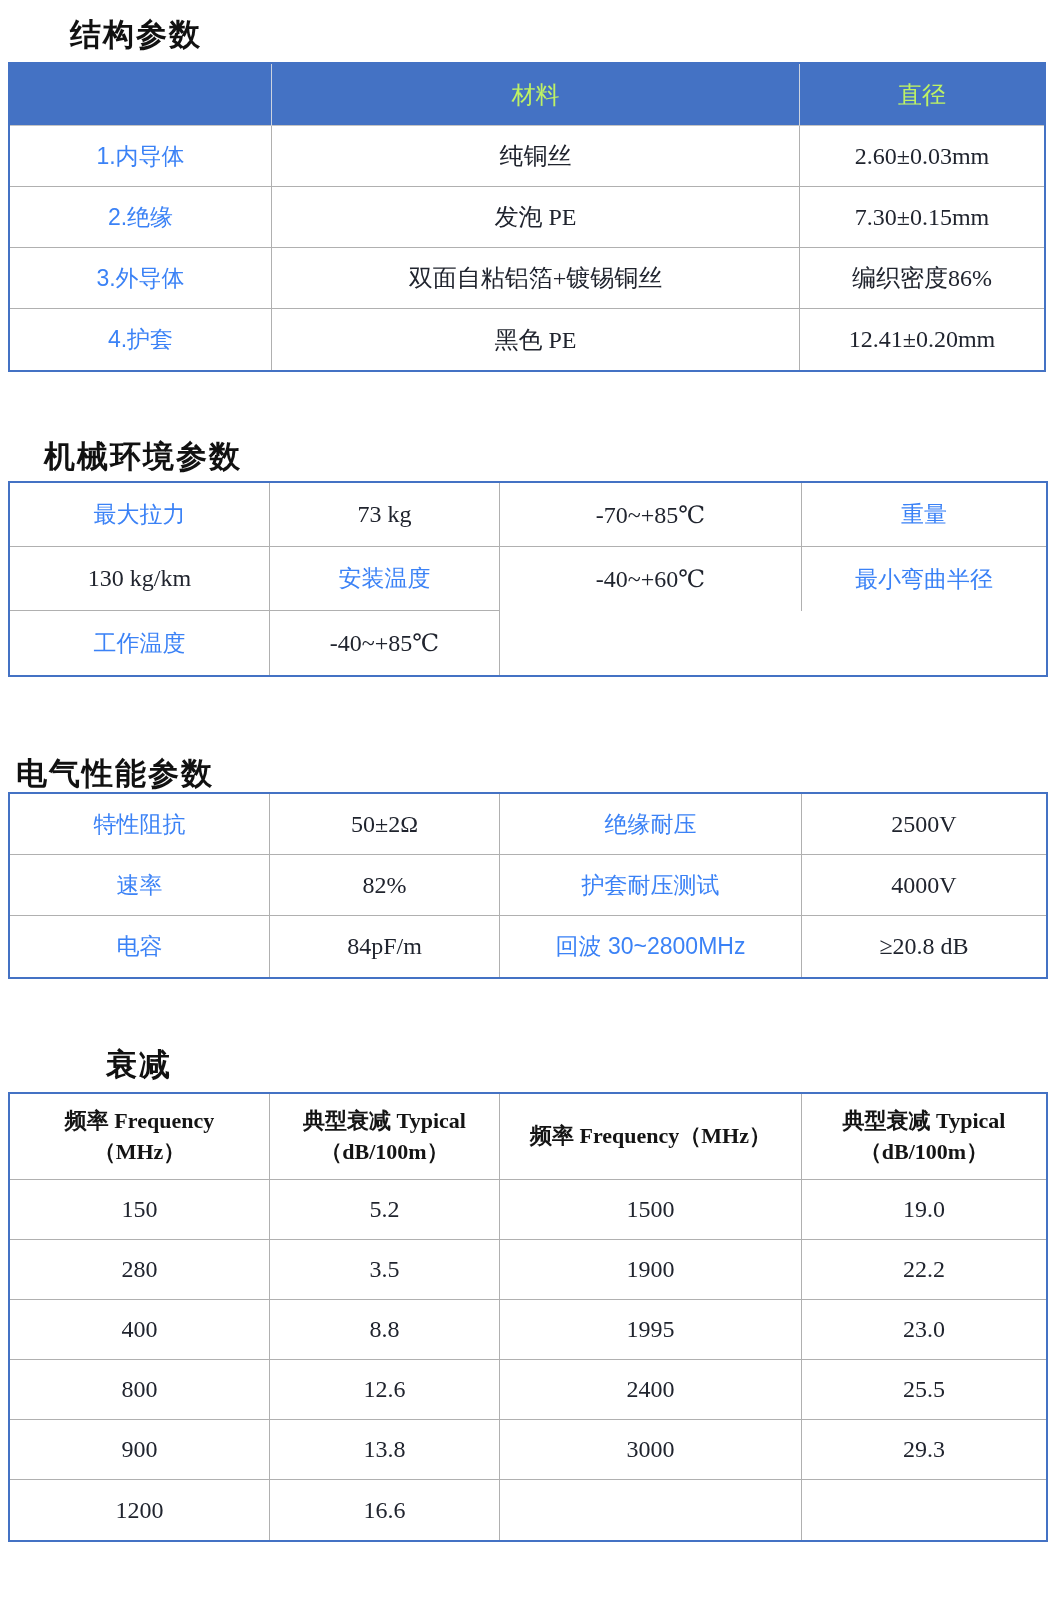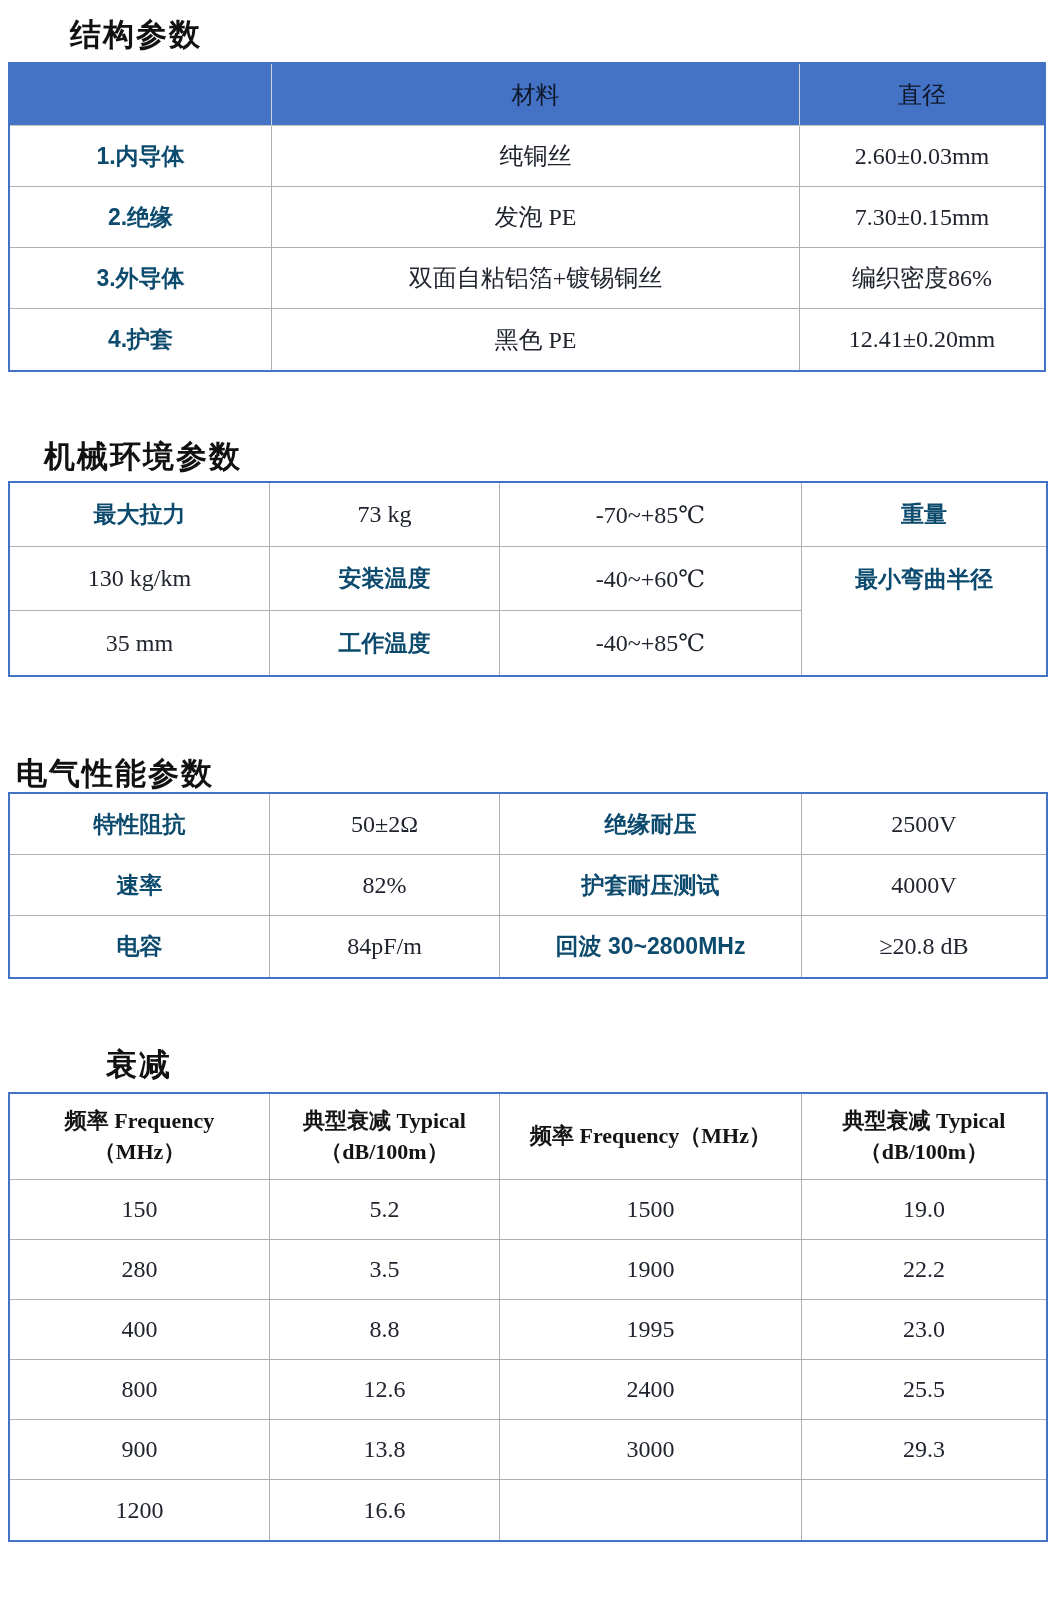--- a/index.html
+++ b/index.html
@@ -25,32 +25,32 @@
 
   .tbl{
     position:absolute;left:8px;display:grid;background:#ffffff;
     border:2px solid var(--blue);
   }
   .c{
     display:flex;align-items:center;justify-content:center;text-align:center;
     border-right:1px solid var(--grid);border-bottom:1px solid var(--grid);
     font-size:23px;box-sizing:border-box;padding:0 6px;
   }
-  .lbl{font-weight:700;font-size:23px;color:#0c4a6e;}
+  .lbl{font-weight:400;font-size:23px;color:#3b82f6;}
   .val{
     font-family:"Liberation Serif","DejaVu Serif",serif;
     font-size:24px;font-weight:400;color:var(--val);white-space:nowrap;
   }
 
   
   .t1{top:62px;grid-template-columns:262px 528px 244px;grid-template-rows:62px repeat(4,61px);}
   .t1 .c:nth-child(3n){border-right:none;}
   .t1 .c:nth-last-child(-n+3){border-bottom:none;}
   .hd{
-    background:var(--blue);color:#0f172a;font-size:24px;font-weight:400;
+    background:var(--blue);color:#bef264;font-size:24px;font-weight:400;
     border-right:1px solid var(--hd-divider);border-bottom:1px solid #c4c4c4;
   }
 
   
   .t2,.t3,.t4{grid-template-columns:260px 230px 302px 244px;}
   .t2{top:481px;grid-template-rows:repeat(3,64px);}
   .t3{top:792px;grid-template-rows:repeat(3,61px);}
   .t4{top:1092px;grid-template-rows:86px repeat(6,60px);}
   .t2 .c:nth-child(4n),.t3 .c:nth-child(4n),.t4 .c:nth-child(4n){border-right:none;}
   .t2 .c:nth-last-child(-n+4),.t3 .c:nth-last-child(-n+4),.t4 .c:nth-last-child(-n+4){border-bottom:none;}
@@ -97,21 +97,20 @@
     <div class="c lbl">最大拉力</div>
     <div class="c val">73 kg</div>
     <div class="c val">-70~+85℃</div>
 
     <div class="c lbl">重量</div>
     <div class="c val">130 kg/km</div>
     <div class="c lbl">安装温度</div>
     <div class="c val">-40~+60℃</div>
 
     <div class="c lbl">最小弯曲半径</div>
-    <div class="c val">35 mm</div>
     <div class="c lbl">工作温度</div>
     <div class="c val">-40~+85℃</div>
   </div>
 
   <h2 class="title title-elec">电气性能参数</h2>
 
   <div class="tbl t3">
     <div class="c lbl">特性阻抗</div>
     <div class="c val">50±2Ω</div>
     <div class="c lbl">绝缘耐压</div>

